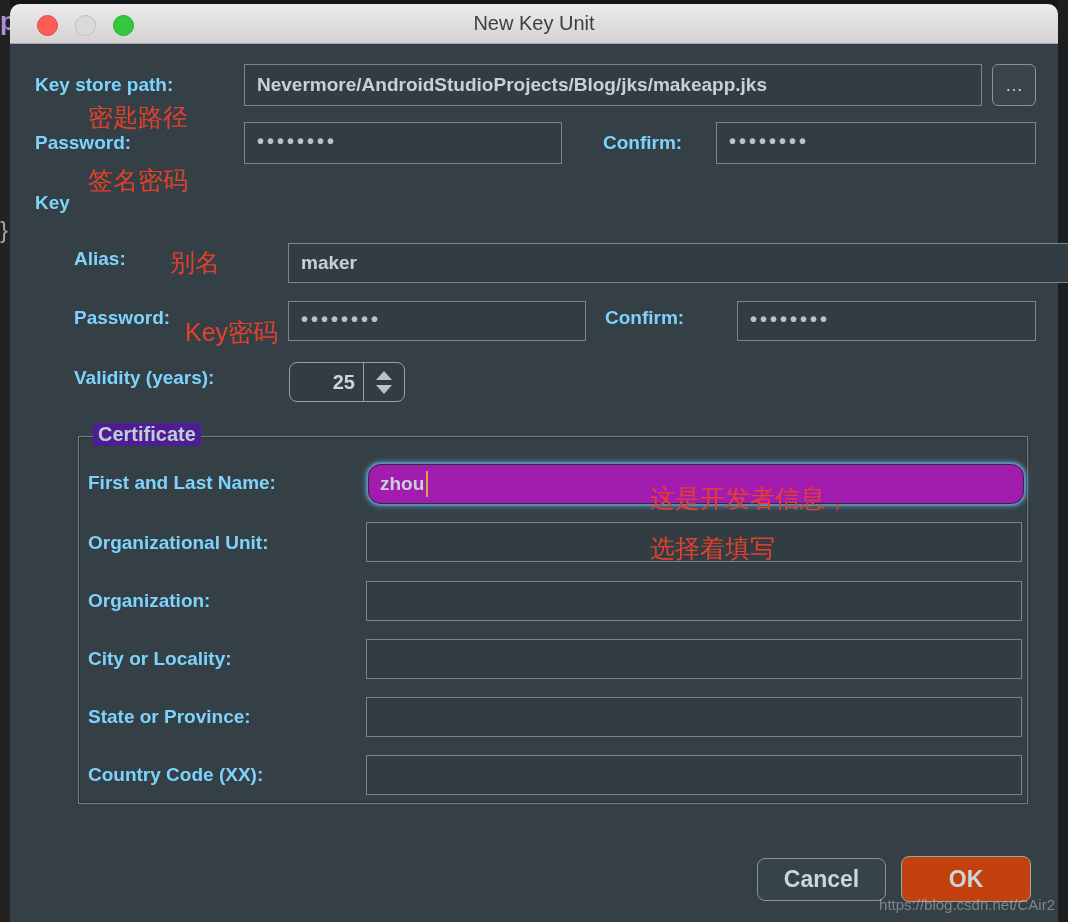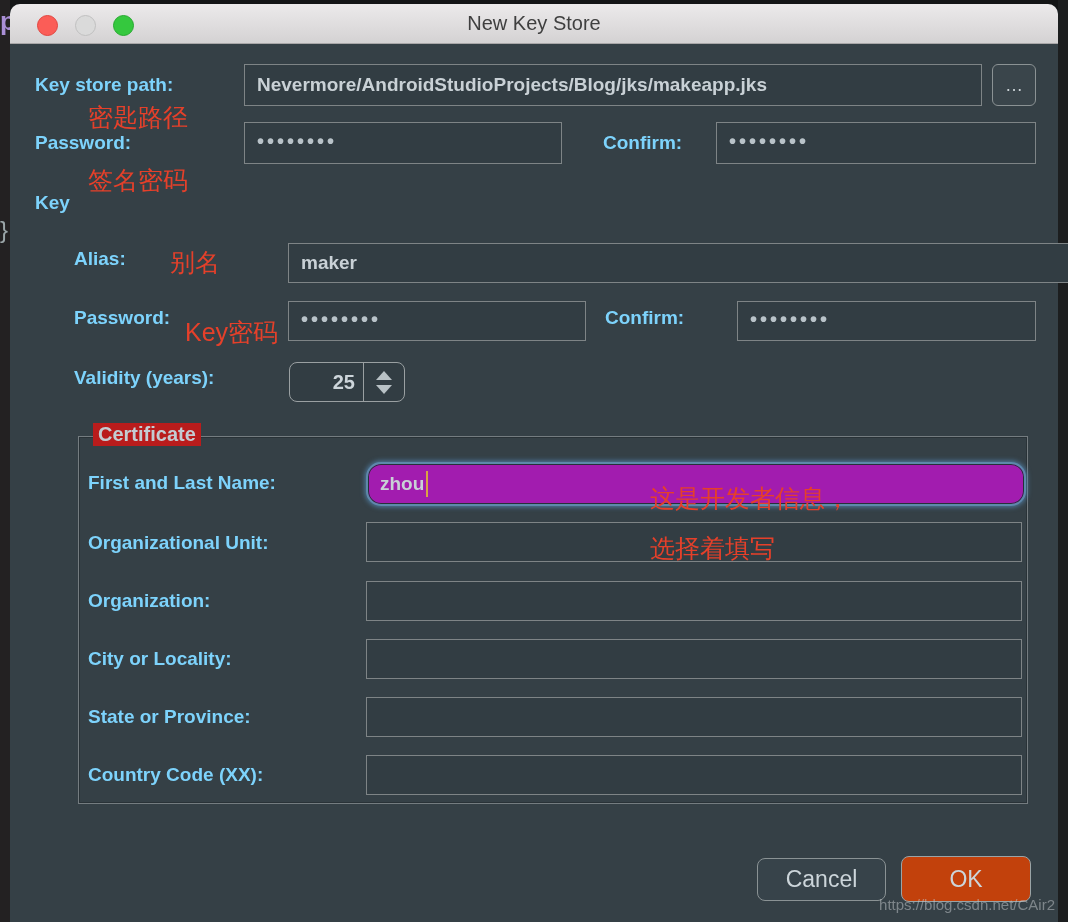--- a/index.html
+++ b/index.html
@@ -49,26 +49,26 @@
               padding-right:8px; font-size:20px; font-weight:600; color:#cdd5da;
               border-right:1px solid #9aa0a2; }
   .spin-arrows { flex:1; display:flex; flex-direction:column; align-items:center; justify-content:center; gap:5px; }
   .arr-up { width:0; height:0; border-left:8px solid transparent; border-right:8px solid transparent;
             border-bottom:9px solid #b9c2c6; }
   .arr-dn { width:0; height:0; border-left:8px solid transparent; border-right:8px solid transparent;
             border-top:9px solid #b9c2c6; }
 
   .groupbox { position:absolute; left:68px; top:432px; width:950px; height:368px;
               border:1px solid #747c80; box-shadow:inset 0 0 0 1px rgba(20,25,28,0.35); }
-  .group-title { position:absolute; left:14px; top:-14px; background:#b91c1c; padding:0 5px;
+  .group-title { position:absolute; left:14px; top:-14px; background:#4c1d95; padding:0 5px;
                  font-size:20px; font-weight:600; color:#c3ccd2; }
 
   .btn { position:absolute; border:1px solid #8a9294; border-radius:8px;
          display:flex; align-items:center; justify-content:center;
-         font-size:23px; font-weight:400; color:#ccd5da; background:#37434a; }
+         font-size:23px; font-weight:700; color:#ccd5da; background:#37434a; }
   .btn-ok { background:#c2410c; border-color:#9aa4a6; }
 
   .watermark { position:absolute; right:3px; top:892px; font-size:15px;
                color:rgba(197,202,205,0.5); z-index:6; }
 </style>
 </head>
 <body>
 
 <div class="screen">
 
@@ -77,21 +77,21 @@
     <span class="bg-brace" style="left:0;top:216px;">}</span>
   </div>
   <div class="bg-strip-right"></div>
 
   <div class="dialog">
 
     <div class="titlebar">
       <span class="tl tl-close"></span>
       <span class="tl tl-min"></span>
       <span class="tl tl-zoom"></span>
-      <div class="title">New Key Store</div>
+      <div class="title">New Key Unit</div>
     </div>
 
     <div class="lbl" style="left:25px;top:70px;">Key store path:</div>
     <div class="field" style="left:234px;top:60px;width:738px;height:42px;">
       <span>Nevermore/AndroidStudioProjects/Blog/jks/makeapp.jks</span>
     </div>
     <div class="btn-browse">
       <span>…</span>
     </div>
     <div class="ann" style="left:78px;top:97px;">密匙路径</div>

